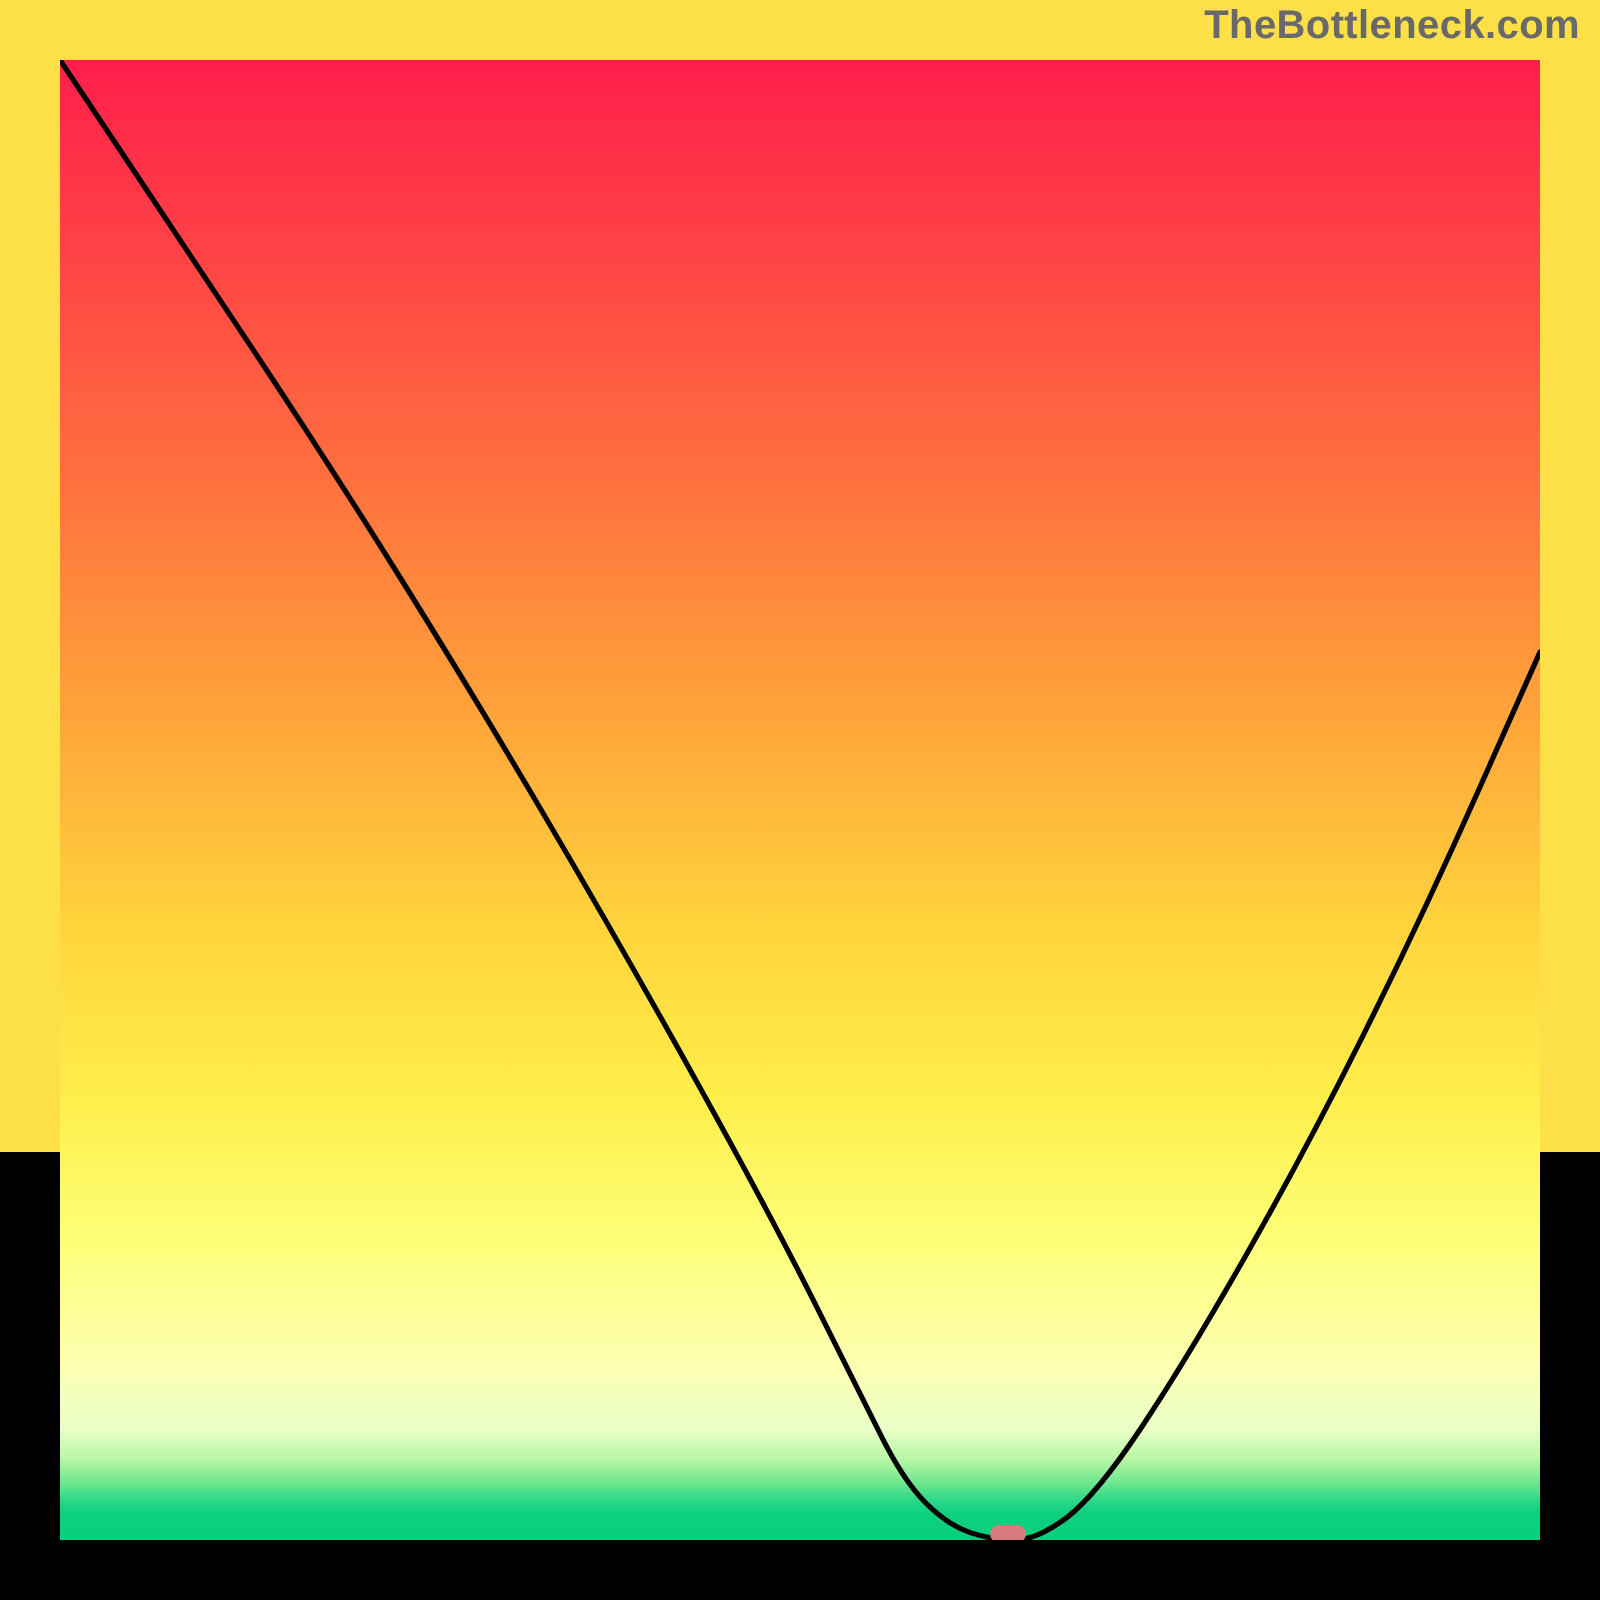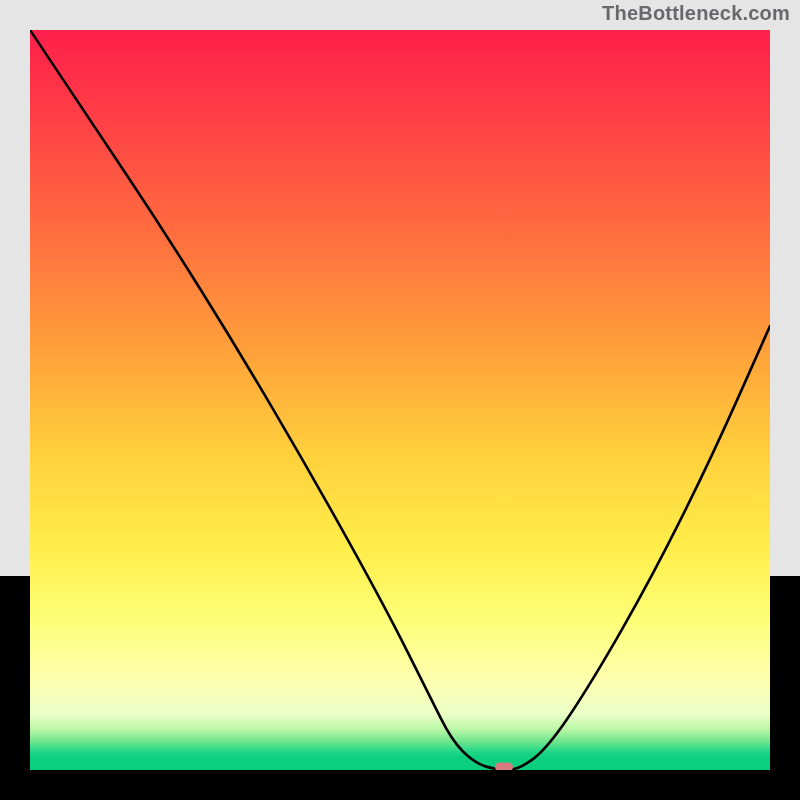--- a/index.html
+++ b/index.html
@@ -7,21 +7,21 @@
     padding: 0;
     width: 800px;
     height: 800px;
     background: #000;
     overflow: hidden;
   }
   .frame {
     position: relative;
     width: 800px;
     height: 576px;
-    background: #e5e5e5;
+    background: #fde047;
   }
   .attribution {
     position: absolute;
     top: 2px;
     right: 10px;
     font-family: Arial, Helvetica, sans-serif;
     font-size: 20px;
     font-weight: 600;
     color: #69696b;
     letter-spacing: 0.2px;

